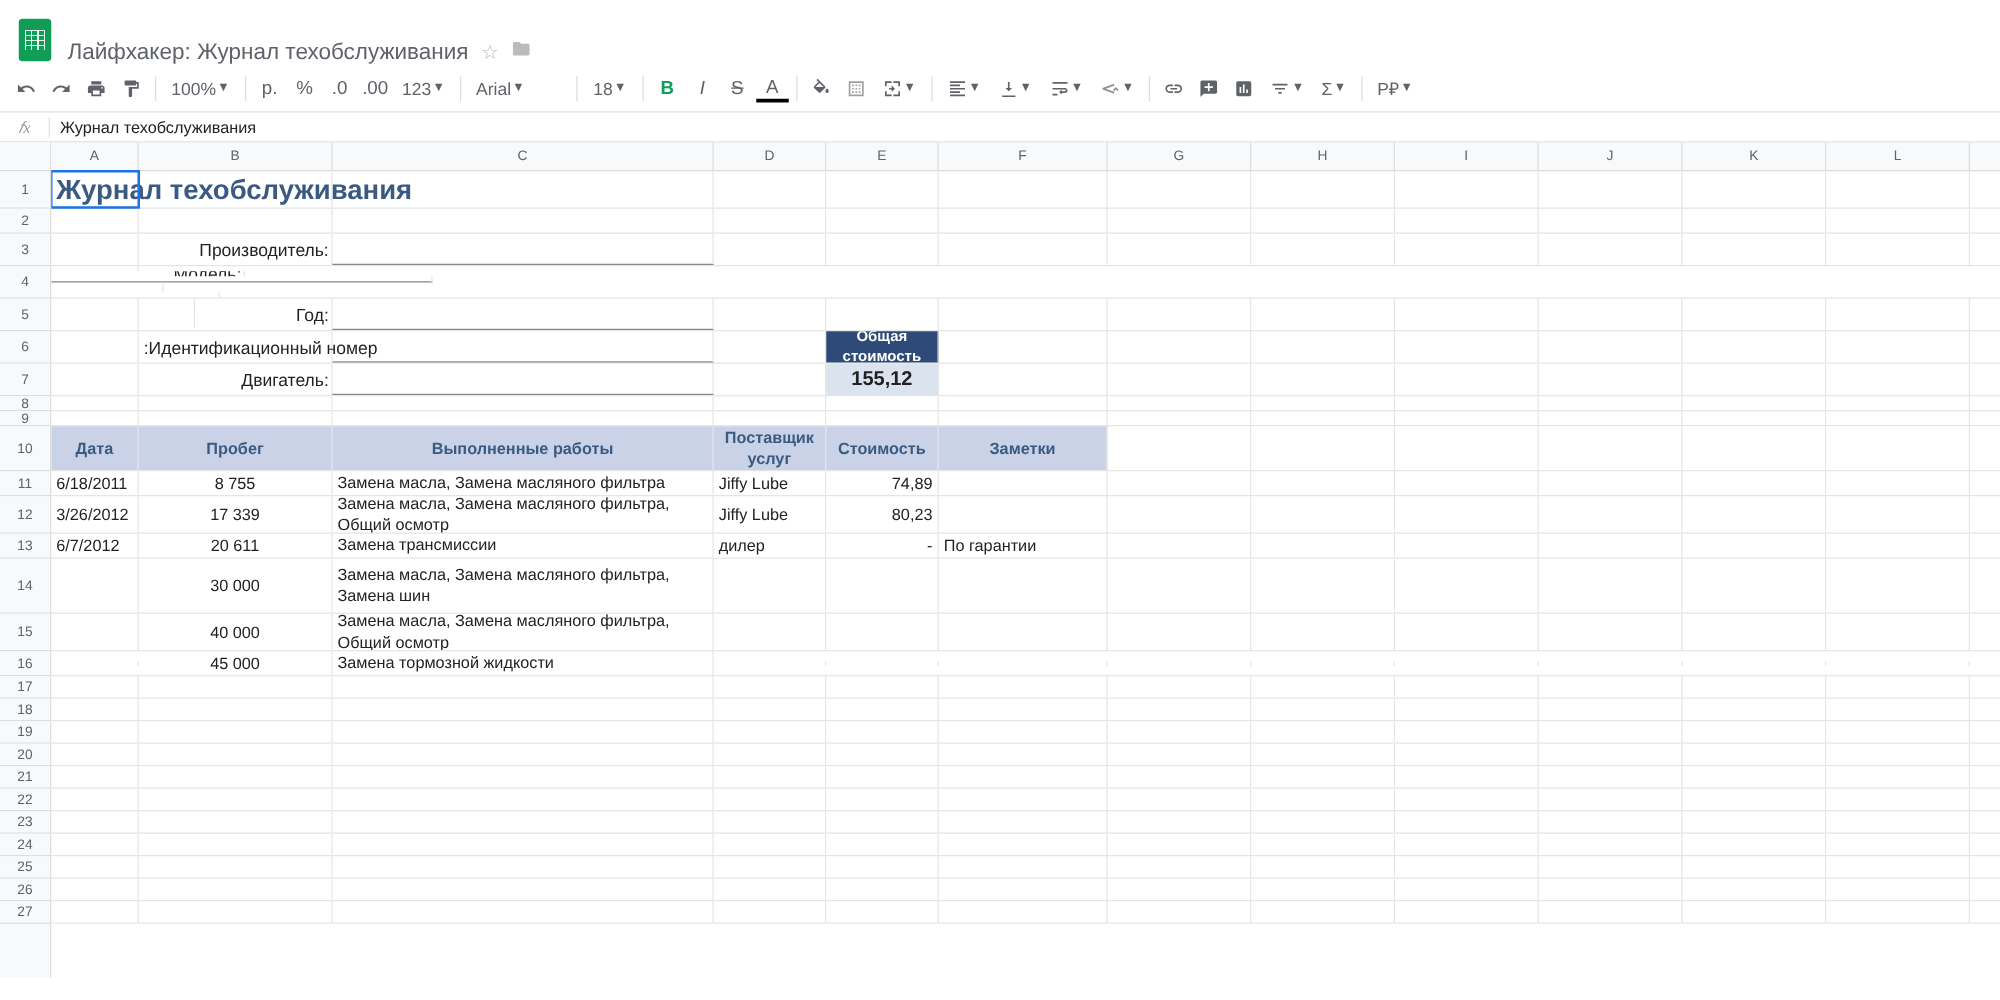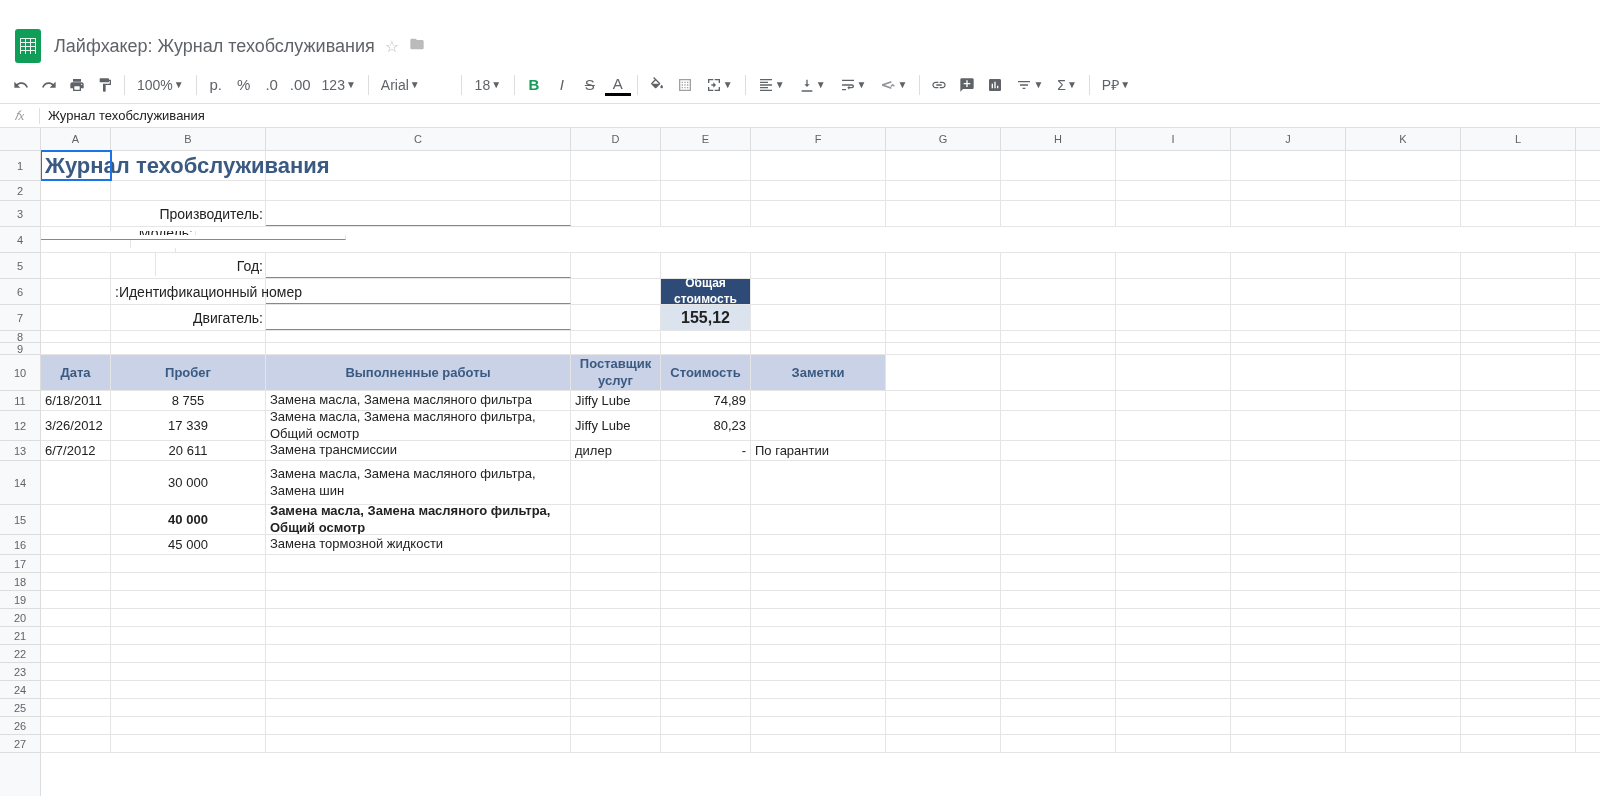--- a/index.html
+++ b/index.html
@@ -1,18 +1,18 @@
 <!DOCTYPE html>
 <html><head>
 <meta charset="utf-8">
 <style>
 * { margin: 0; padding: 0; box-sizing: border-box; }
 body { font-family: Arial, sans-serif; font-size: 13px; color: #222; overflow: hidden; width: 1600px; height: 800px; background: #fff; }
 
-.header { display: flex; align-items: center; padding: 26px 8px 0 8px; }
+.header { display: flex; align-items: flex-end; padding: 12px 8px 0 8px; }
 .logo { width: 40px; height: 40px; display: flex; align-items: center; justify-content: center; }
 .logo-box { width: 26px; height: 34px; background: #0f9d58; border-radius: 3px; position: relative; }
 .logo-box::after { content: ""; position: absolute; top: 9px; left: 5px; right: 5px; bottom: 9px; background: repeating-linear-gradient(#fff 0 1px, transparent 1px 4px), repeating-linear-gradient(90deg, #fff 0 1px, transparent 1px 5px); opacity: 0.9; }
 .title-area { flex: 1; margin-left: 6px; }
 .title-row { display: flex; align-items: center; gap: 10px; }
 .doc-title { font-size: 18px; color: #5f6368; }
 .star-icon, .folder-icon { color: #bbb; font-size: 16px; }
 .menubar { display: flex; gap: 2px; margin-top: 2px; align-items: center; }
 .menubar span { padding: 4px 7px; font-size: 14px; color: #222; cursor: pointer; }
 .save-status { margin-left: 10px; text-decoration: underline; color: #5f6368; font-size: 14px; }
@@ -447,35 +447,35 @@
           <div class="cell cD"></div>
           <div class="cell cE right"></div>
           <div class="cell cF"></div>
           <div class="cell cG"></div>
           <div class="cell cH"></div>
           <div class="cell cI"></div>
           <div class="cell cJ"></div>
           <div class="cell cK"></div>
           <div class="cell cL"></div>
         </div>
-        <div class="grid-row" style="height: 30px; font-weight: bold;">
+        <div class="grid-row" style="height: 30px;">
           <div class="cell cA"></div>
           <div class="cell cB center">40 000</div>
           <div class="cell cC wrap">Замена масла, Замена масляного фильтра, Общий осмотр</div>
           <div class="cell cD"></div>
           <div class="cell cE right"></div>
           <div class="cell cF"></div>
           <div class="cell cG"></div>
           <div class="cell cH"></div>
           <div class="cell cI"></div>
           <div class="cell cJ"></div>
           <div class="cell cK"></div>
           <div class="cell cL"></div>
         </div>
-        <div class="grid-row" style="height: 20px;">
+        <div class="grid-row" style="height: 20px; align-items: center;">
           <div class="cell cA"></div>
           <div class="cell cB center">45 000</div>
           <div class="cell cC wrap">Замена тормозной жидкости</div>
           <div class="cell cD"></div>
           <div class="cell cE right"></div>
           <div class="cell cF"></div>
           <div class="cell cG"></div>
           <div class="cell cH"></div>
           <div class="cell cI"></div>
           <div class="cell cJ"></div>

